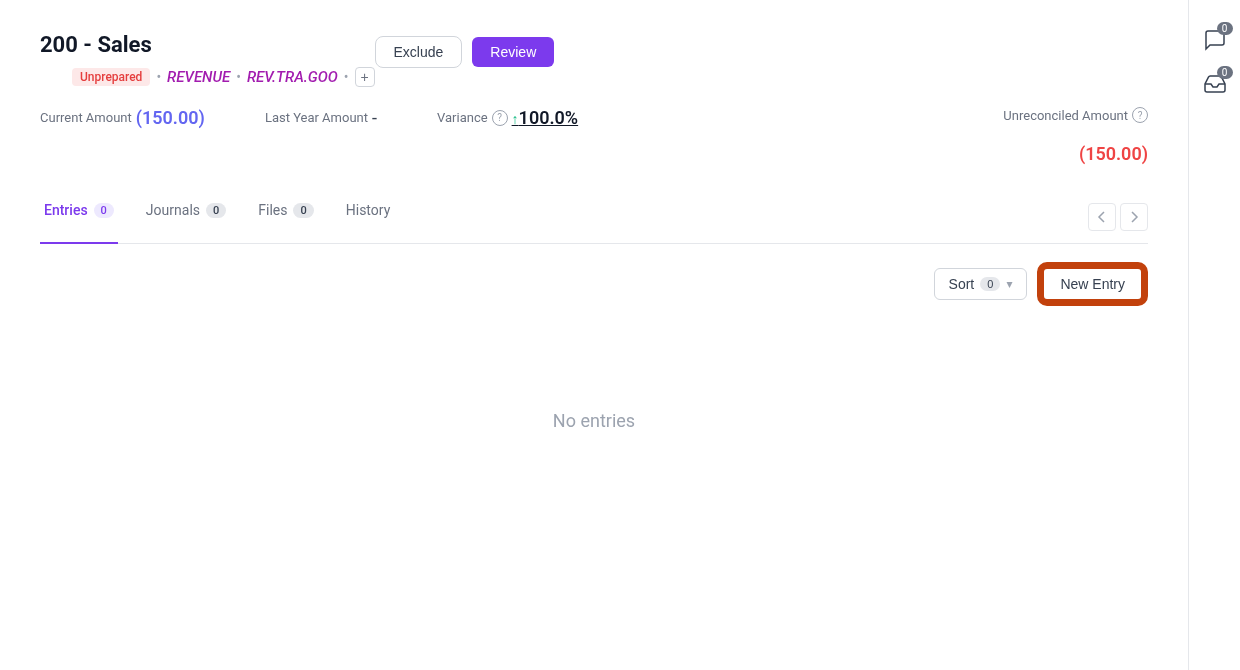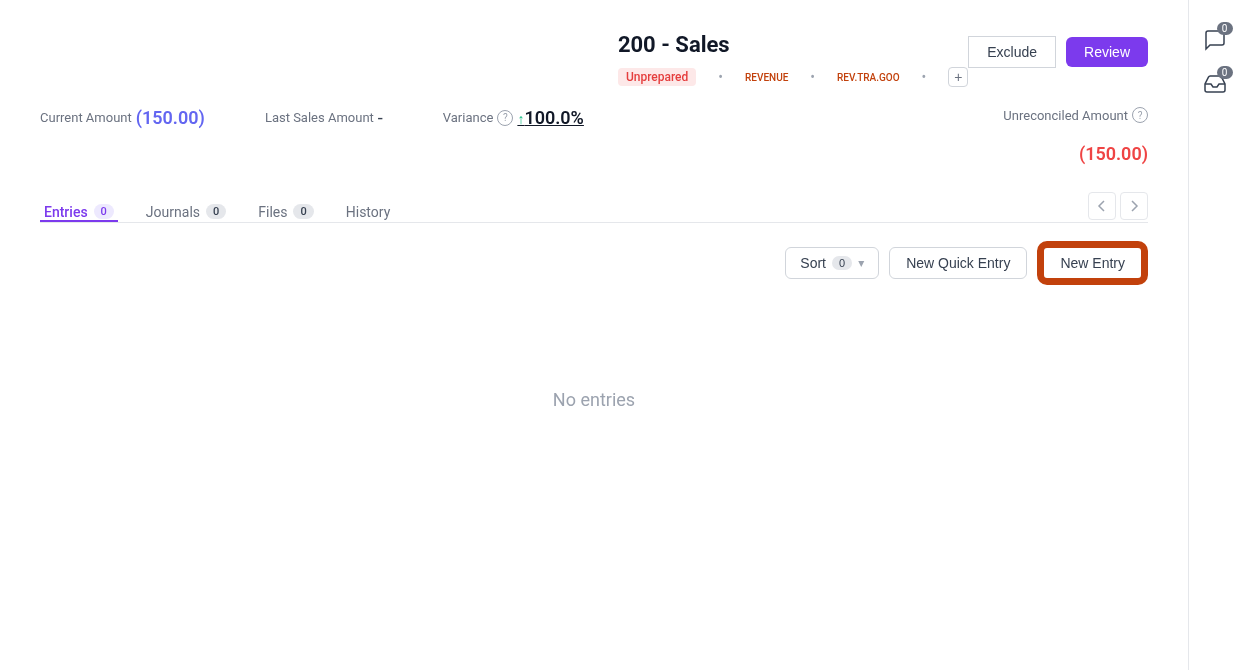--- a/index.html
+++ b/index.html
@@ -53,57 +53,59 @@
       border-radius: 10px;
       padding: 1px 5px;
       min-width: 16px;
       text-align: center;
     }
 
     
     .page-header {
       display: flex;
       align-items: flex-start;
-      justify-content: flex-end;
+      justify-content: flex-start;
       margin-bottom: 20px;
     }
 
     .header-left {}
 
     .page-title {
       font-size: 22px;
       font-weight: 700;
       color: #111827;
       margin-bottom: 10px;
     }
 
     .tags-row {
       display: flex;
       align-items: center;
-      gap: 22px;
+      gap: 6px;
+      margin-left: 32px;
     }
 
     .tag-unprepared {
       background: #fde8e8;
       color: #e53e3e;
       font-size: 12px;
       font-weight: 500;
       padding: 2px 8px;
       border-radius: 4px;
     }
 
     .tag-dot {
       color: #9ca3af;
       font-size: 14px;
     }
 
     .tag-label {
-      color: #c2410c;
-      font-size: 10px;
-      font-weight: 500;
+      color: #a21caf;
+      font-size: 15px;
+      font-weight: 500;
+      font-style: italic;
     }
 
     .tag-add-btn {
       width: 20px;
       height: 20px;
       border: 1px solid #d1d5db;
       border-radius: 4px;
       background: #fff;
       cursor: pointer;
       display: flex;
@@ -117,21 +119,21 @@
     .header-actions {
       display: flex;
       align-items: center;
       gap: 10px;
       margin-top: 4px;
     }
 
     .btn-exclude {
       padding: 7px 18px;
       border: 1px solid #d1d5db;
-      border-radius: 0;
+      border-radius: 8px;
       background: #fff;
       color: #374151;
       font-size: 14px;
       font-weight: 500;
       cursor: pointer;
     }
 
     .btn-review {
       padding: 7px 18px;
       border: none;
@@ -225,21 +227,21 @@
       align-items: center;
       border-bottom: 1px solid #e5e7eb;
       margin-bottom: 0;
       position: relative;
     }
 
     .tab-item {
       display: flex;
       align-items: center;
       gap: 6px;
-      padding: 10px 4px 0 4px;
+      padding: 10px 4px 24px 4px;
       margin-right: 24px;
       cursor: pointer;
       font-size: 14px;
       color: #6b7280;
       border-bottom: 2px solid transparent;
       margin-bottom: -1px;
     }
 
     .tab-item.active {
       color: #7c3aed;
@@ -374,21 +376,21 @@
         <button class="btn-review">Review</button>
       </div>
     </div>
 
     <div class="metrics-row">
       <div class="metric-item">
         <span class="metric-label">Current Amount</span>
         <span class="metric-value negative">(150.00)</span>
       </div>
       <div class="metric-item">
-        <span class="metric-label">Last Sales Amount</span>
+        <span class="metric-label">Last Year Amount</span>
         <span class="metric-value dash">-</span>
       </div>
       <div class="metric-item">
         <span class="metric-label">
           <span>Variance</span>
           <span class="question-icon">?</span>
         </span>
         <span class="metric-value variance">
           <span class="variance-up">↑</span><span>100.0%</span>
         </span>
@@ -432,21 +434,20 @@
         </button>
       </div>
     </div>
 
     <div class="table-toolbar">
       <button class="sort-btn">
         <span>Sort</span>
         <span class="sort-badge">0</span>
         <span class="chevron-icon">▾</span>
       </button>
-      <button class="btn-new-quick">New Quick Entry</button>
       <button class="btn-new-entry">New Entry</button>
     </div>
 
     <div class="empty-state">
       <span>No entries</span>
     </div>
 
   </div>
 
   <div class="right-sidebar">

